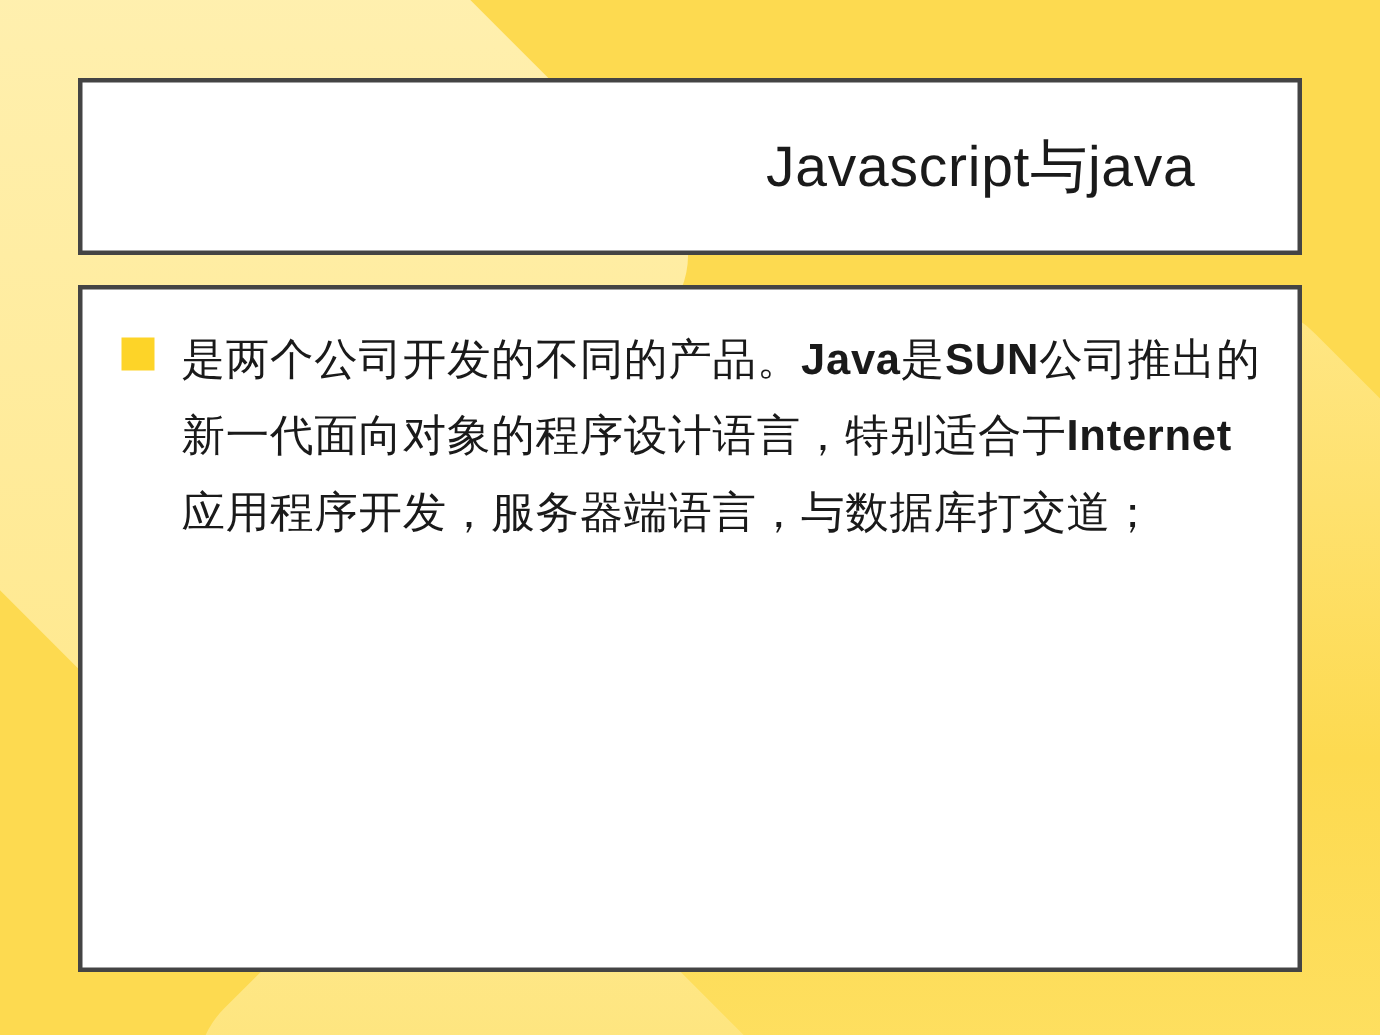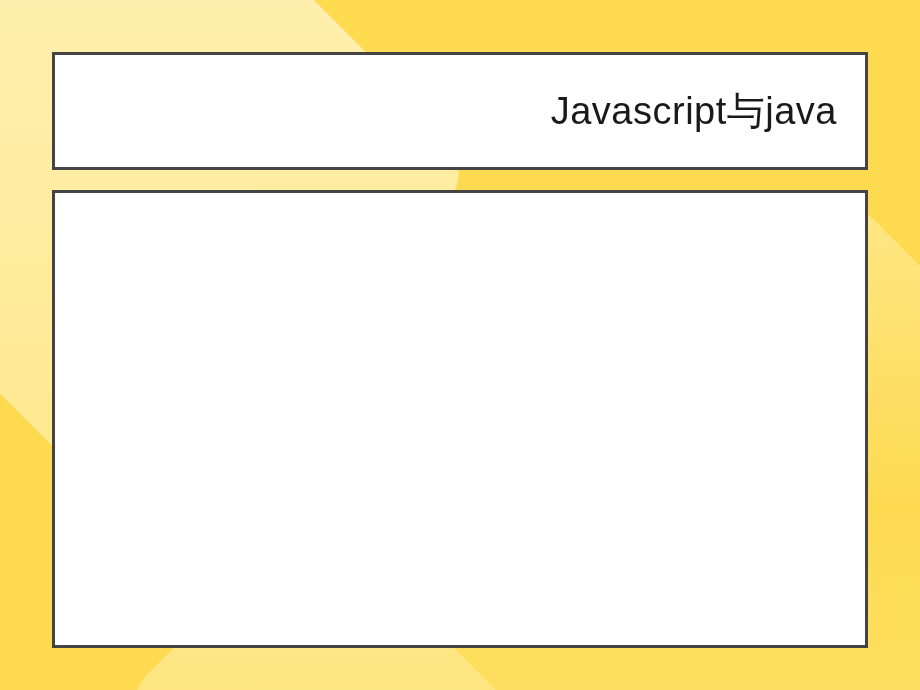--- a/index.html
+++ b/index.html
@@ -60,21 +60,21 @@
       position: absolute;
       left: 52px;
       right: 52px;
       top: 52px;
       height: 118px;
       background: #FFFFFF;
       border: 3px solid #444444;
       display: flex;
       align-items: center;
       justify-content: flex-end;
-      padding-right: 28px;
+      padding-right: 68px;
     }
     
     .title-text {
       font-size: 38px;
       font-family: Arial, "Microsoft YaHei", sans-serif;
       color: #1a1a1a;
       letter-spacing: 0.5px;
     }
     
     .content-box {
@@ -124,13 +124,17 @@
   <div class="bg-shape-1"></div>
   <div class="bg-shape-3"></div>
   <div class="bg-shape-2"></div>
 </div>
 
 <div class="title-box">
   <div class="title-text">Javascript与java</div>
 </div>
 
 <div class="content-box">
+  <div class="bullet-item">
+    <div class="bullet-marker"></div>
+    <div class="bullet-text"><span>是两个公司开发的不同的产品。</span><b>Java</b><span>是</span><b>SUN</b><span>公司推出的新一代面向对象的程序设计语言，特别适合于</span><b>Internet</b><span>应用程序开发，服务器端语言，与数据库打交道；</span></div>
+  </div>
 </div>
 
 </body></html>

